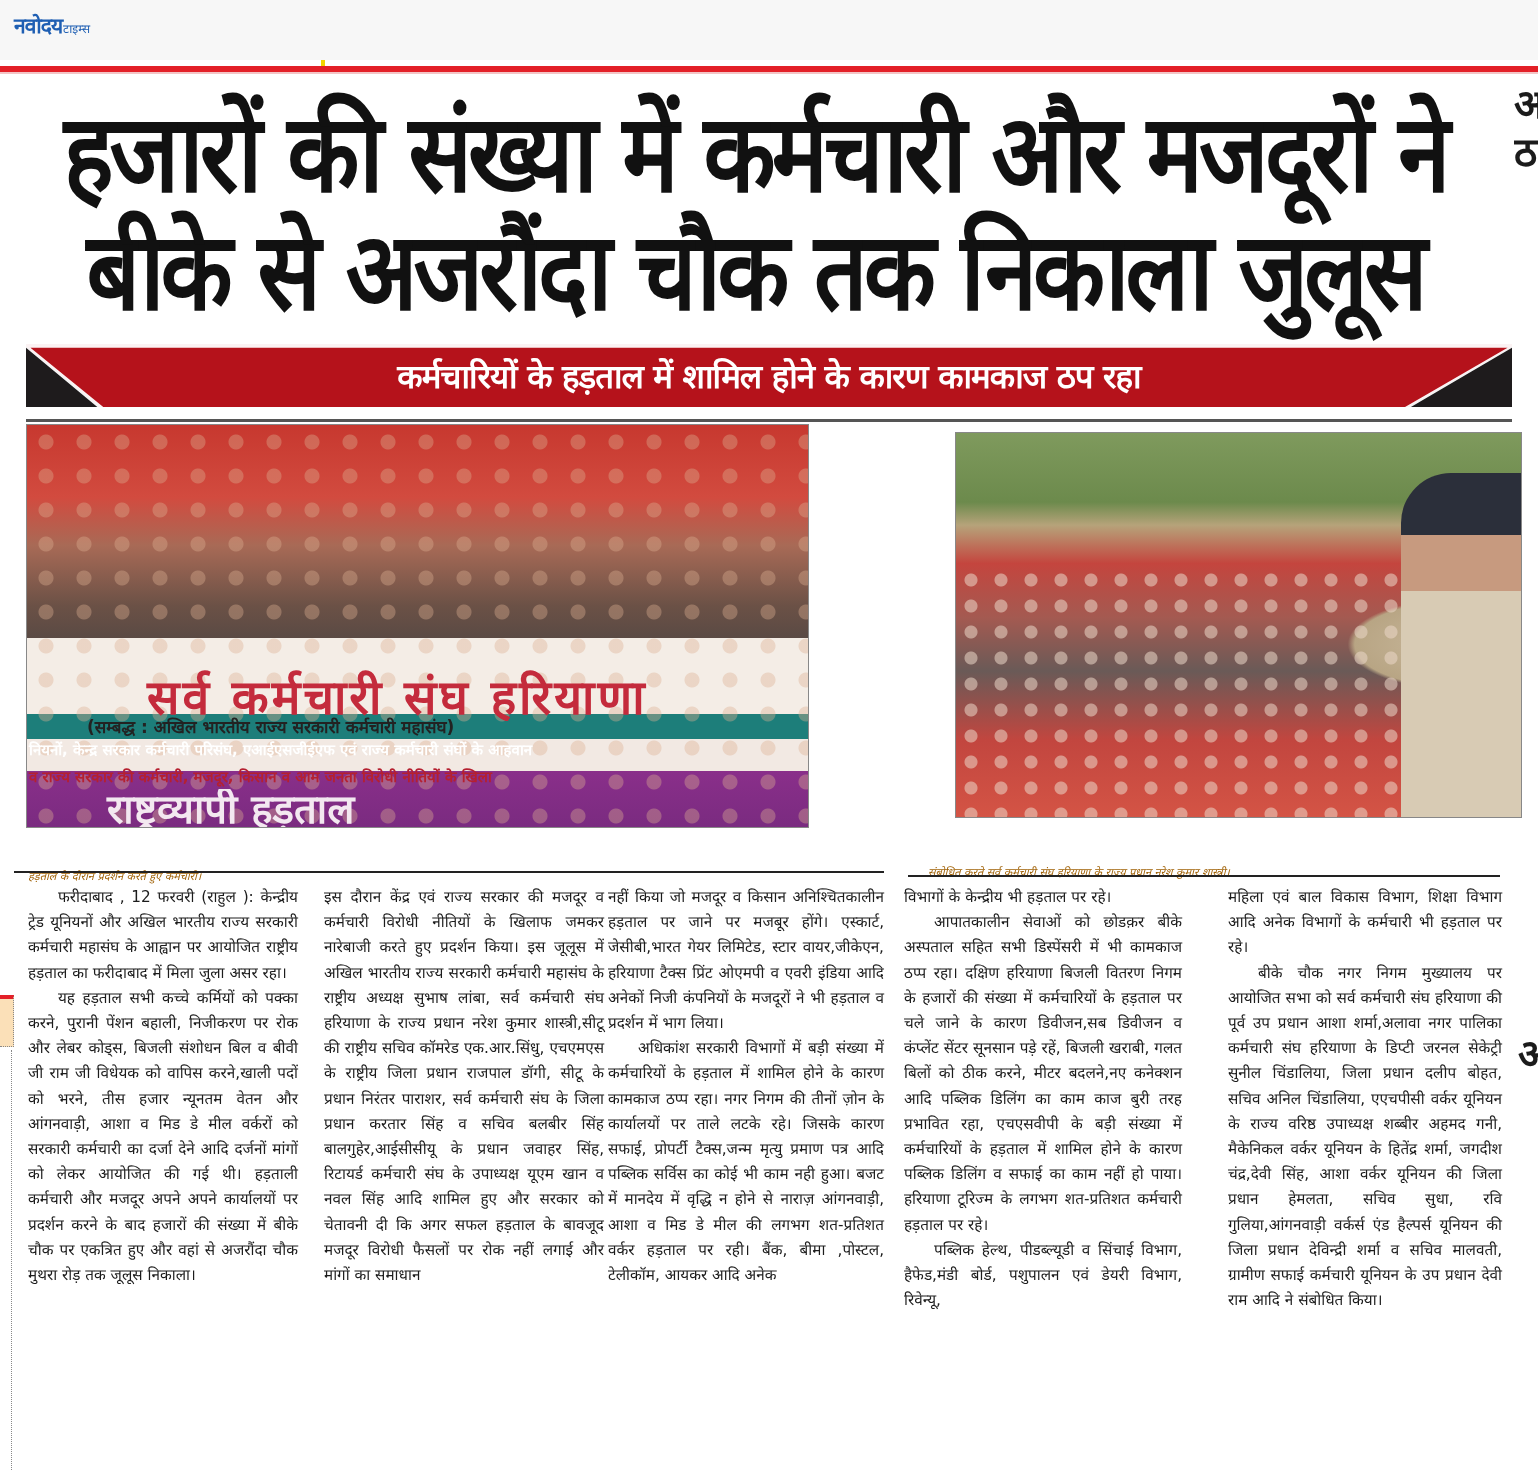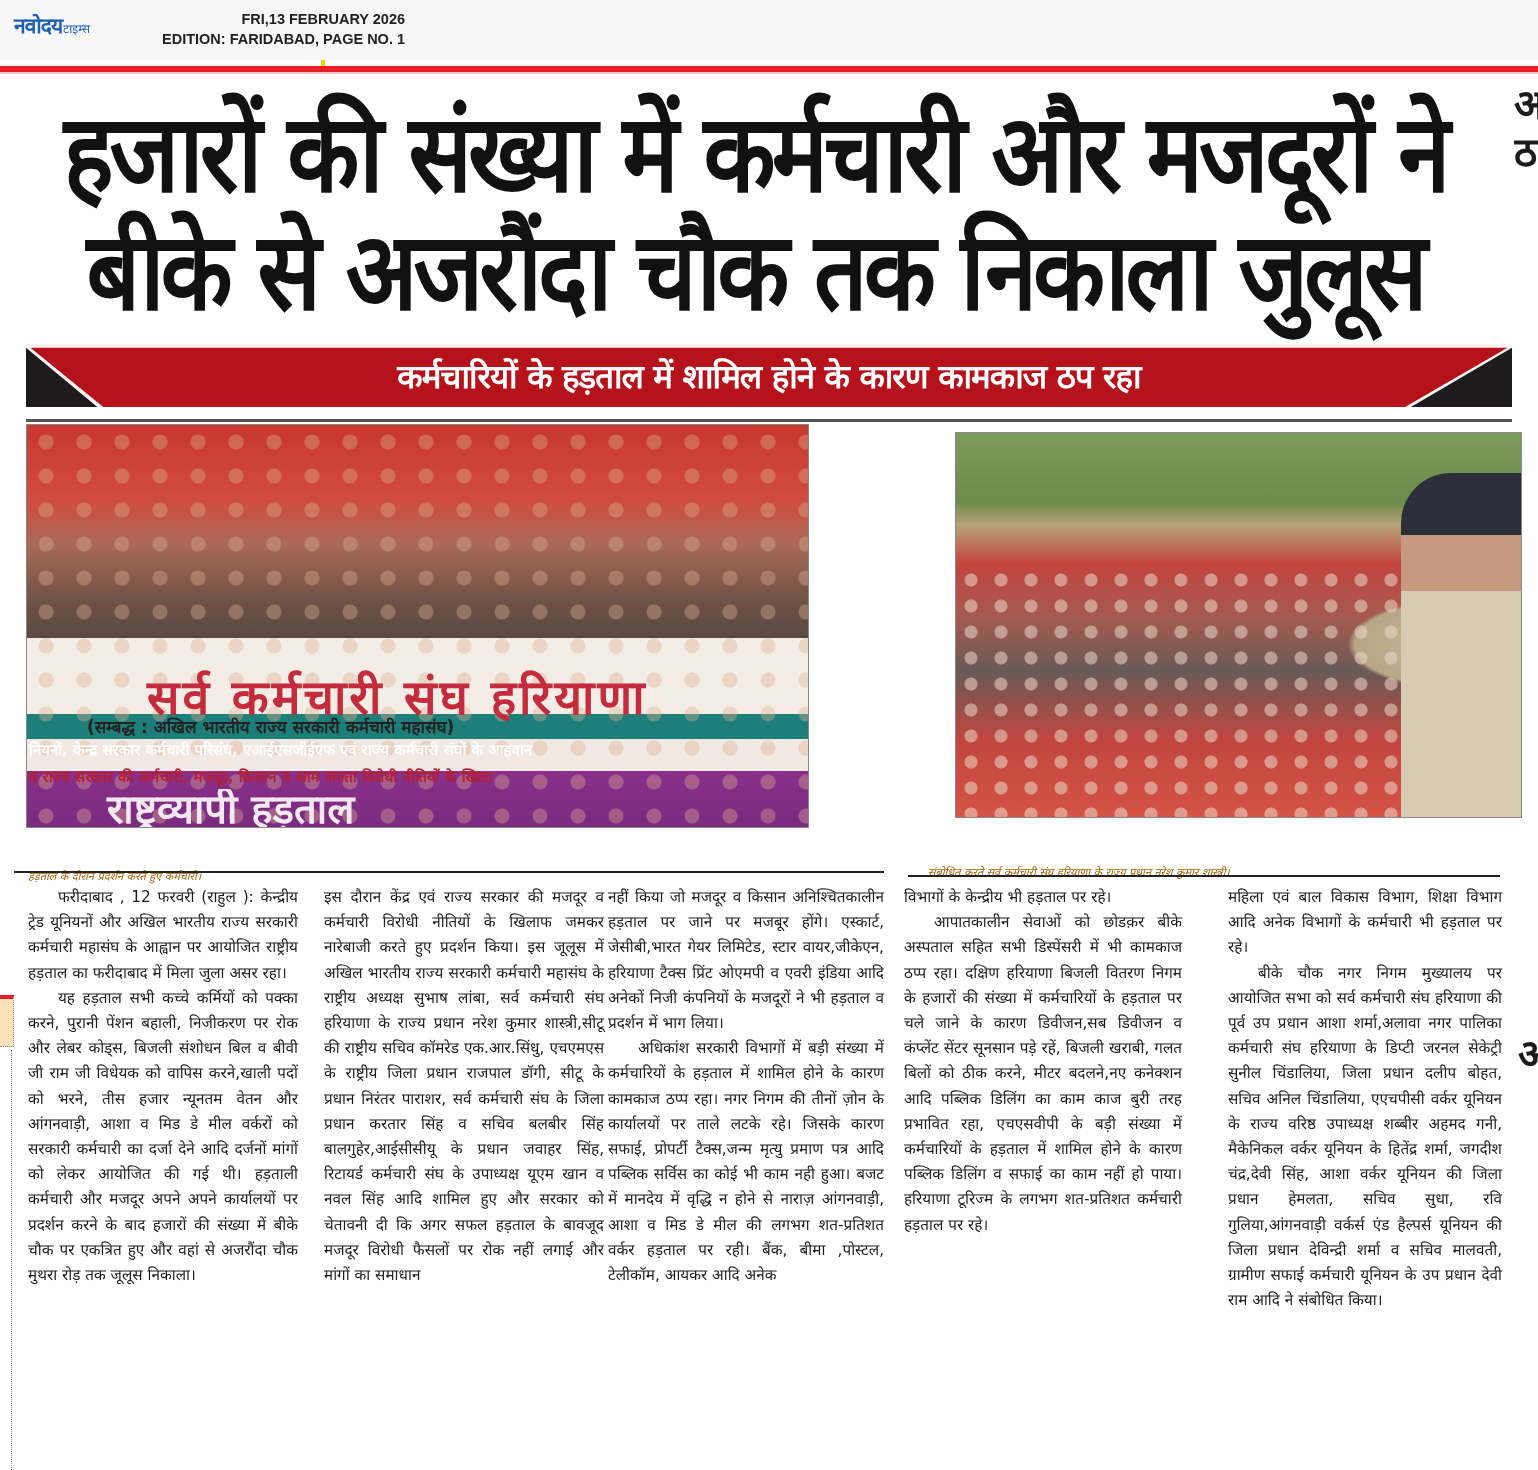--- a/index.html
+++ b/index.html
@@ -82,24 +82,20 @@
   .left-dots { position: absolute; left: 11px; top: 1050px; width: 1px; height: 420px; border-left: 1px dotted #888; }
 </style>
 </head>
 <body>
 
 <div class="topbar">
   <div class="logo">
     <span class="logo-main">नवोदय</span>
     <span class="logo-sub">टाइम्स</span>
   </div>
-  <div class="meta">
-    <div>FRI,13 FEBRUARY 2026</div>
-    <div>EDITION: FARIDABAD, PAGE NO. 1</div>
-  </div>
 </div>
 <div class="yellow-dot"></div>
 <div class="redrule"></div>
 <div class="redrule-shadow"></div>
 
 <div class="headline">
   <div class="hl1">हजारों की संख्या में कर्मचारी और मजदूरों ने</div>
   <div class="hl2">बीके से अजरौंदा चौक तक निकाला जुलूस</div>
 </div>
 
@@ -136,20 +132,21 @@
 <div class="col c2">
   <p>इस दौरान केंद्र एवं राज्य सरकार की मजदूर व कर्मचारी विरोधी नीतियों के खिलाफ जमकर नारेबाजी करते हुए प्रदर्शन किया। इस जूलूस में अखिल भारतीय राज्य सरकारी कर्मचारी महासंघ के राष्ट्रीय अध्यक्ष सुभाष लांबा, सर्व कर्मचारी संघ हरियाणा के राज्य प्रधान नरेश कुमार शास्त्री,सीटू की राष्ट्रीय सचिव कॉमरेड एक.आर.सिंधु, एचएमएस के राष्ट्रीय जिला प्रधान राजपाल डॉगी, सीटू के प्रधान निरंतर पाराशर, सर्व कर्मचारी संघ के जिला प्रधान करतार सिंह व सचिव बलबीर सिंह बालगुहेर,आईसीसीयू के प्रधान जवाहर सिंह, रिटायर्ड कर्मचारी संघ के उपाध्यक्ष यूएम खान व नवल सिंह आदि शामिल हुए और सरकार को चेतावनी दी कि अगर सफल हड़ताल के बावजूद मजदूर विरोधी फैसलों पर रोक नहीं लगाई और मांगों का समाधान</p>
 </div>
 <div class="col c3">
   <p>नहीं किया जो मजदूर व किसान अनिश्चितकालीन हड़ताल पर जाने पर मजबूर होंगे। एस्कार्ट, जेसीबी,भारत गेयर लिमिटेड, स्टार वायर,जीकेएन, हरियाणा टैक्स प्रिंट ओएमपी व एवरी इंडिया आदि अनेकों निजी कंपनियों के मजदूरों ने भी हड़ताल व प्रदर्शन में भाग लिया।</p>
   <p class="ind">अधिकांश सरकारी विभागों में बड़ी संख्या में कर्मचारियों के हड़ताल में शामिल होने के कारण कामकाज ठप्प रहा। नगर निगम की तीनों ज़ोन के कार्यालयों पर ताले लटके रहे। जिसके कारण सफाई, प्रोपर्टी टैक्स,जन्म मृत्यु प्रमाण पत्र आदि पब्लिक सर्विस का कोई भी काम नही हुआ। बजट में मानदेय में वृद्धि न होने से नाराज़ आंगनवाड़ी, आशा व मिड डे मील की लगभग शत-प्रतिशत वर्कर हड़ताल पर रही। बैंक, बीमा ,पोस्टल, टेलीकॉम, आयकर आदि अनेक</p>
 </div>
 <div class="col c4">
   <p>विभागों के केन्द्रीय भी हड़ताल पर रहे।</p>
   <p class="ind">आपातकालीन सेवाओं को छोडक़र बीके अस्पताल सहित सभी डिस्पेंसरी में भी कामकाज ठप्प रहा। दक्षिण हरियाणा बिजली वितरण निगम के हजारों की संख्या में कर्मचारियों के हड़ताल पर चले जाने के कारण डिवीजन,सब डिवीजन व कंप्लेंट सेंटर सूनसान पड़े रहें, बिजली खराबी, गलत बिलों को ठीक करने, मीटर बदलने,नए कनेक्शन आदि पब्लिक डिलिंग का काम काज बुरी तरह प्रभावित रहा, एचएसवीपी के बड़ी संख्या में कर्मचारियों के हड़ताल में शामिल होने के कारण पब्लिक डिलिंग व सफाई का काम नहीं हो पाया। हरियाणा टूरिज्म के लगभग शत-प्रतिशत कर्मचारी हड़ताल पर रहे।</p>
+  <p class="ind">पब्लिक हेल्थ, पीडब्ल्यूडी व सिंचाई विभाग, हैफेड,मंडी बोर्ड, पशुपालन एवं डेयरी विभाग, रिवेन्यू,</p>
 </div>
 <div class="col c5">
   <p>महिला एवं बाल विकास विभाग, शिक्षा विभाग आदि अनेक विभागों के कर्मचारी भी हड़ताल पर रहे।</p>
   <p class="ind">बीके चौक नगर निगम मुख्यालय पर आयोजित सभा को सर्व कर्मचारी संघ हरियाणा की पूर्व उप प्रधान आशा शर्मा,अलावा नगर पालिका कर्मचारी संघ हरियाणा के डिप्टी जरनल सेकेट्री सुनील चिंडालिया, जिला प्रधान दलीप बोहत, सचिव अनिल चिंडालिया, एएचपीसी वर्कर यूनियन के राज्य वरिष्ठ उपाध्यक्ष शब्बीर अहमद गनी, मैकेनिकल वर्कर यूनियन के हितेंद्र शर्मा, जगदीश चंद्र,देवी सिंह, आशा वर्कर यूनियन की जिला प्रधान हेमलता, सचिव सुधा, रवि गुलिया,आंगनवाड़ी वर्कर्स एंड हैल्पर्स यूनियन की जिला प्रधान देविन्द्री शर्मा व सचिव मालवती, ग्रामीण सफाई कर्मचारी यूनियन के उप प्रधान देवी राम आदि ने संबोधित किया।</p>
 </div>
 
 <div class="edge">
   <div class="edge-big">अ</div>
   <div class="edge-big">ठ</div>
 </div>

